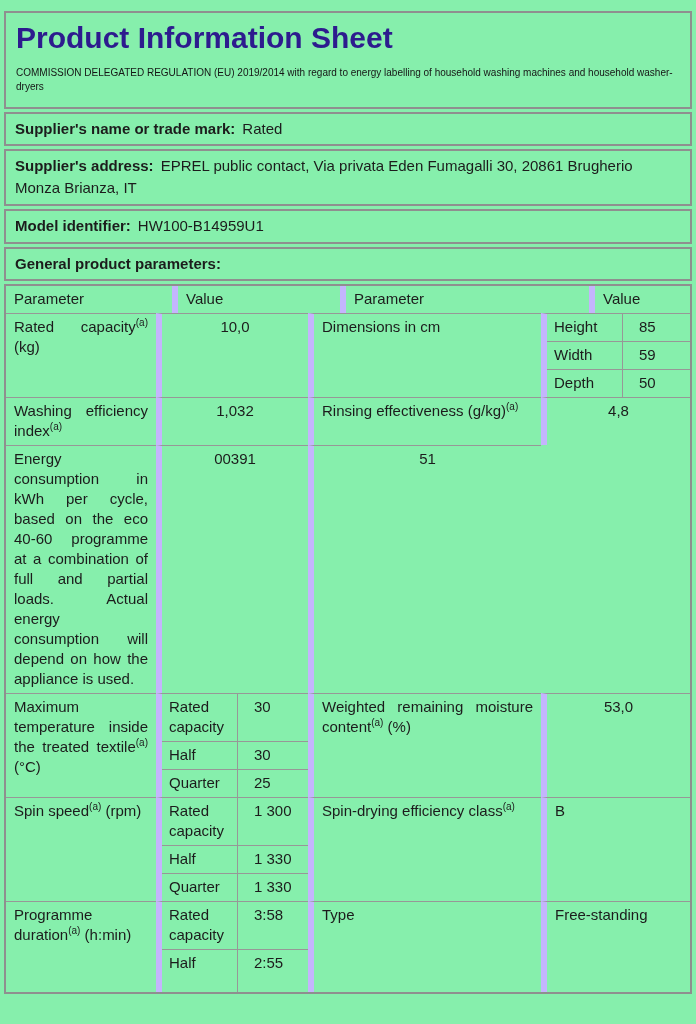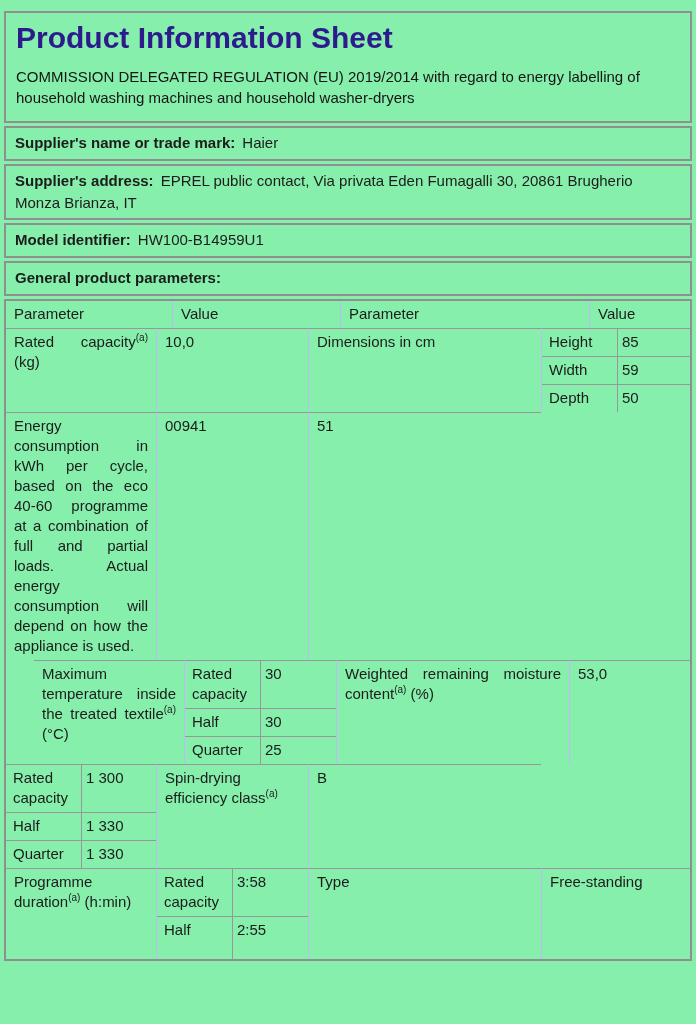--- a/index.html
+++ b/index.html
@@ -16,66 +16,66 @@
     margin-bottom:3px;
     padding:4px 9px 5px 9px;
     font-size:15px;
     line-height:1.45;
   }
   .title-box { padding:6px 10px 12px 10px; }
   h1 {
     font-size:30px; font-weight:bold; color:#2d1b8e;
     line-height:1.15; margin:2px 0 10px 0;
   }
-  .reg { font-size:15px; line-height:1.45; color:#151515; }
+  .reg { font-size:10px; line-height:1.45; color:#151515; }
   .lbl { font-weight:bold; }
   .lblval { margin-left:7px; }
 
   
   .ptable {
     border:2px solid #8f8f8f;
     font-size:15px; line-height:20px;
   }
   .trow { display:grid; grid-template-columns:150px 152px 233px 1fr; }
   .trow + .trow > .cell { border-top:1px solid #979797; }
-  .cell { border-left:1px solid #c4b5fd; padding:3px 8px 4px 8px; overflow:hidden; }
+  .cell { border-left:6px solid #c4b5fd; padding:3px 8px 4px 8px; overflow:hidden; }
   .cell:first-child { border-left:none; }
   .nopad { padding:0; }
-  .num { text-align:left; }
+  .num { text-align:center; }
   .just { text-align:justify; }
   sup { font-size:10px; line-height:0; vertical-align:super; }
   sub { font-size:10px; line-height:0; vertical-align:sub; }
   .cell p { margin:0; }
 
   .subtable { display:flex; flex-direction:column; height:100%; }
-  .subrow { display:grid; grid-template-columns:76px 1fr; }
+  .subrow { display:grid; grid-template-columns:76px 1fr;gap:12px; }
   .subrow + .subrow { border-top:1px solid #979797; }
   .subrow:last-child { flex:1; }
   .sublabel { padding:3px 6px 4px 7px; border-right:1px solid #979797; }
   .subval { padding:3px 8px 4px 4px; text-align:left; }
 
   .h26 { min-height:26px;gap:16px; }
   .h72 { min-height:73px; }
   .h46 { min-height:46px; }
   .h246 { min-height:246px; }
-  .h94 { min-height:95px;margin-left:28px; }
+  .h94 { min-height:95px; }
   .h91 { min-height:91px; }
 </style>
 </head>
 <body>
 
 <div class="page">
 
   <div class="box title-box">
     <h1>Product Information Sheet</h1>
     <p class="reg">COMMISSION DELEGATED REGULATION (EU) 2019/2014 with regard to energy labelling of household washing machines and household washer-dryers</p>
   </div>
 
   <div class="box">
-    <span class="lbl">Supplier's name or trade mark:</span><span class="lblval">Haier</span>
+    <span class="lbl">Supplier's name or trade mark:</span><span class="lblval">Rated</span>
   </div>
 
   <div class="box">
     <span class="lbl">Supplier's address:</span><span class="lblval">EPREL public contact, Via privata Eden Fumagalli 30, 20861 Brugherio Monza Brianza, IT</span>
   </div>
 
   <div class="box">
     <span class="lbl">Model identifier:</span><span class="lblval">HW100-B14959U1</span>
   </div>
 
@@ -108,24 +108,30 @@
           </div>
           <div class="subrow">
             <div class="sublabel">Depth</div>
             <div class="subval">50</div>
           </div>
         </div>
       </div>
     </div>
 
 
+    <div class="trow h46">
+      <div class="cell just"><span>Washing efficiency index</span><sup>(a)</sup></div>
+      <div class="cell num">1,032</div>
+      <div class="cell"><span>Rinsing effectiveness (g/kg)</span><sup>(a)</sup></div>
+      <div class="cell num">4,8</div>
+    </div>
 
     <div class="trow h246">
       <div class="cell just"><span>Energy consumption in kWh per cycle, based on the eco 40-60 programme at a combination of full and partial loads. Actual energy consumption will depend on how the appliance is used.</span></div>
-      <div class="cell num">00941</div>
+      <div class="cell num">00391</div>
       <div class="cell num">51</div>
     </div>
 
     <div class="trow h94">
       <div class="cell just"><span>Maximum temperature inside the treated textile</span><sup>(a)</sup><span> (°C)</span></div>
       <div class="cell nopad">
         <div class="subtable">
           <div class="subrow">
             <div class="sublabel">Rated capacity</div>
             <div class="subval">30</div>
@@ -138,20 +144,21 @@
             <div class="sublabel">Quarter</div>
             <div class="subval">25</div>
           </div>
         </div>
       </div>
       <div class="cell just"><span>Weighted remaining moisture content</span><sup>(a)</sup><span> (%)</span></div>
       <div class="cell num">53,0</div>
     </div>
 
     <div class="trow h91">
+      <div class="cell"><span>Spin speed</span><sup>(a)</sup><span> (rpm)</span></div>
       <div class="cell nopad">
         <div class="subtable">
           <div class="subrow">
             <div class="sublabel">Rated capacity</div>
             <div class="subval">1 300</div>
           </div>
           <div class="subrow">
             <div class="sublabel">Half</div>
             <div class="subval">1 330</div>
           </div>

